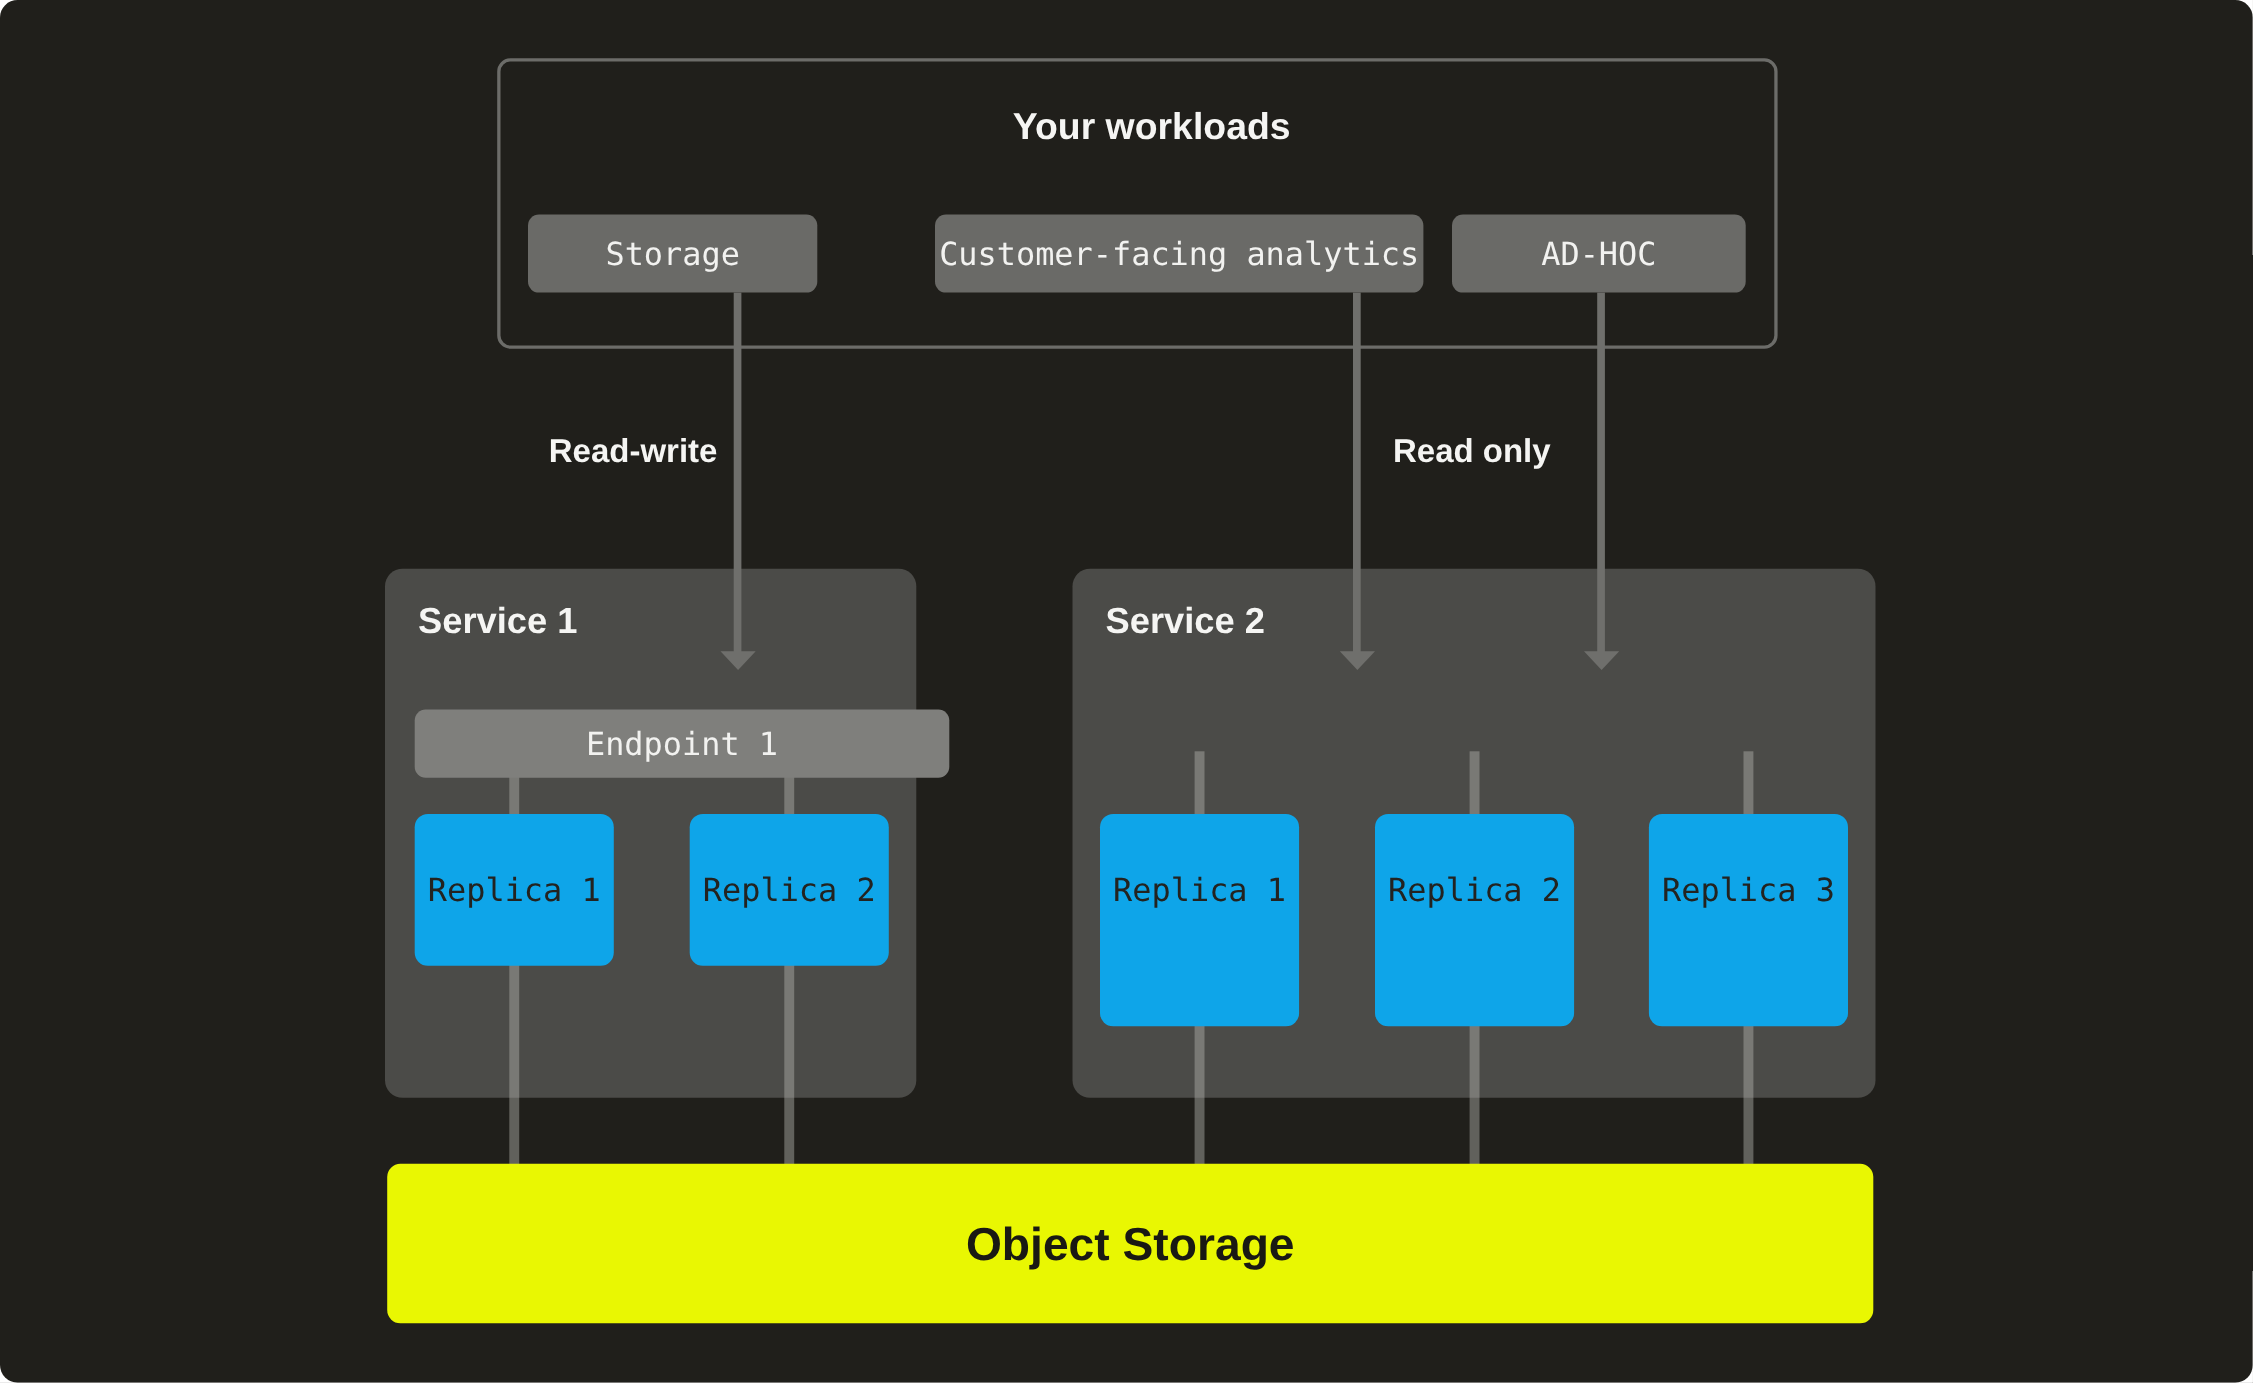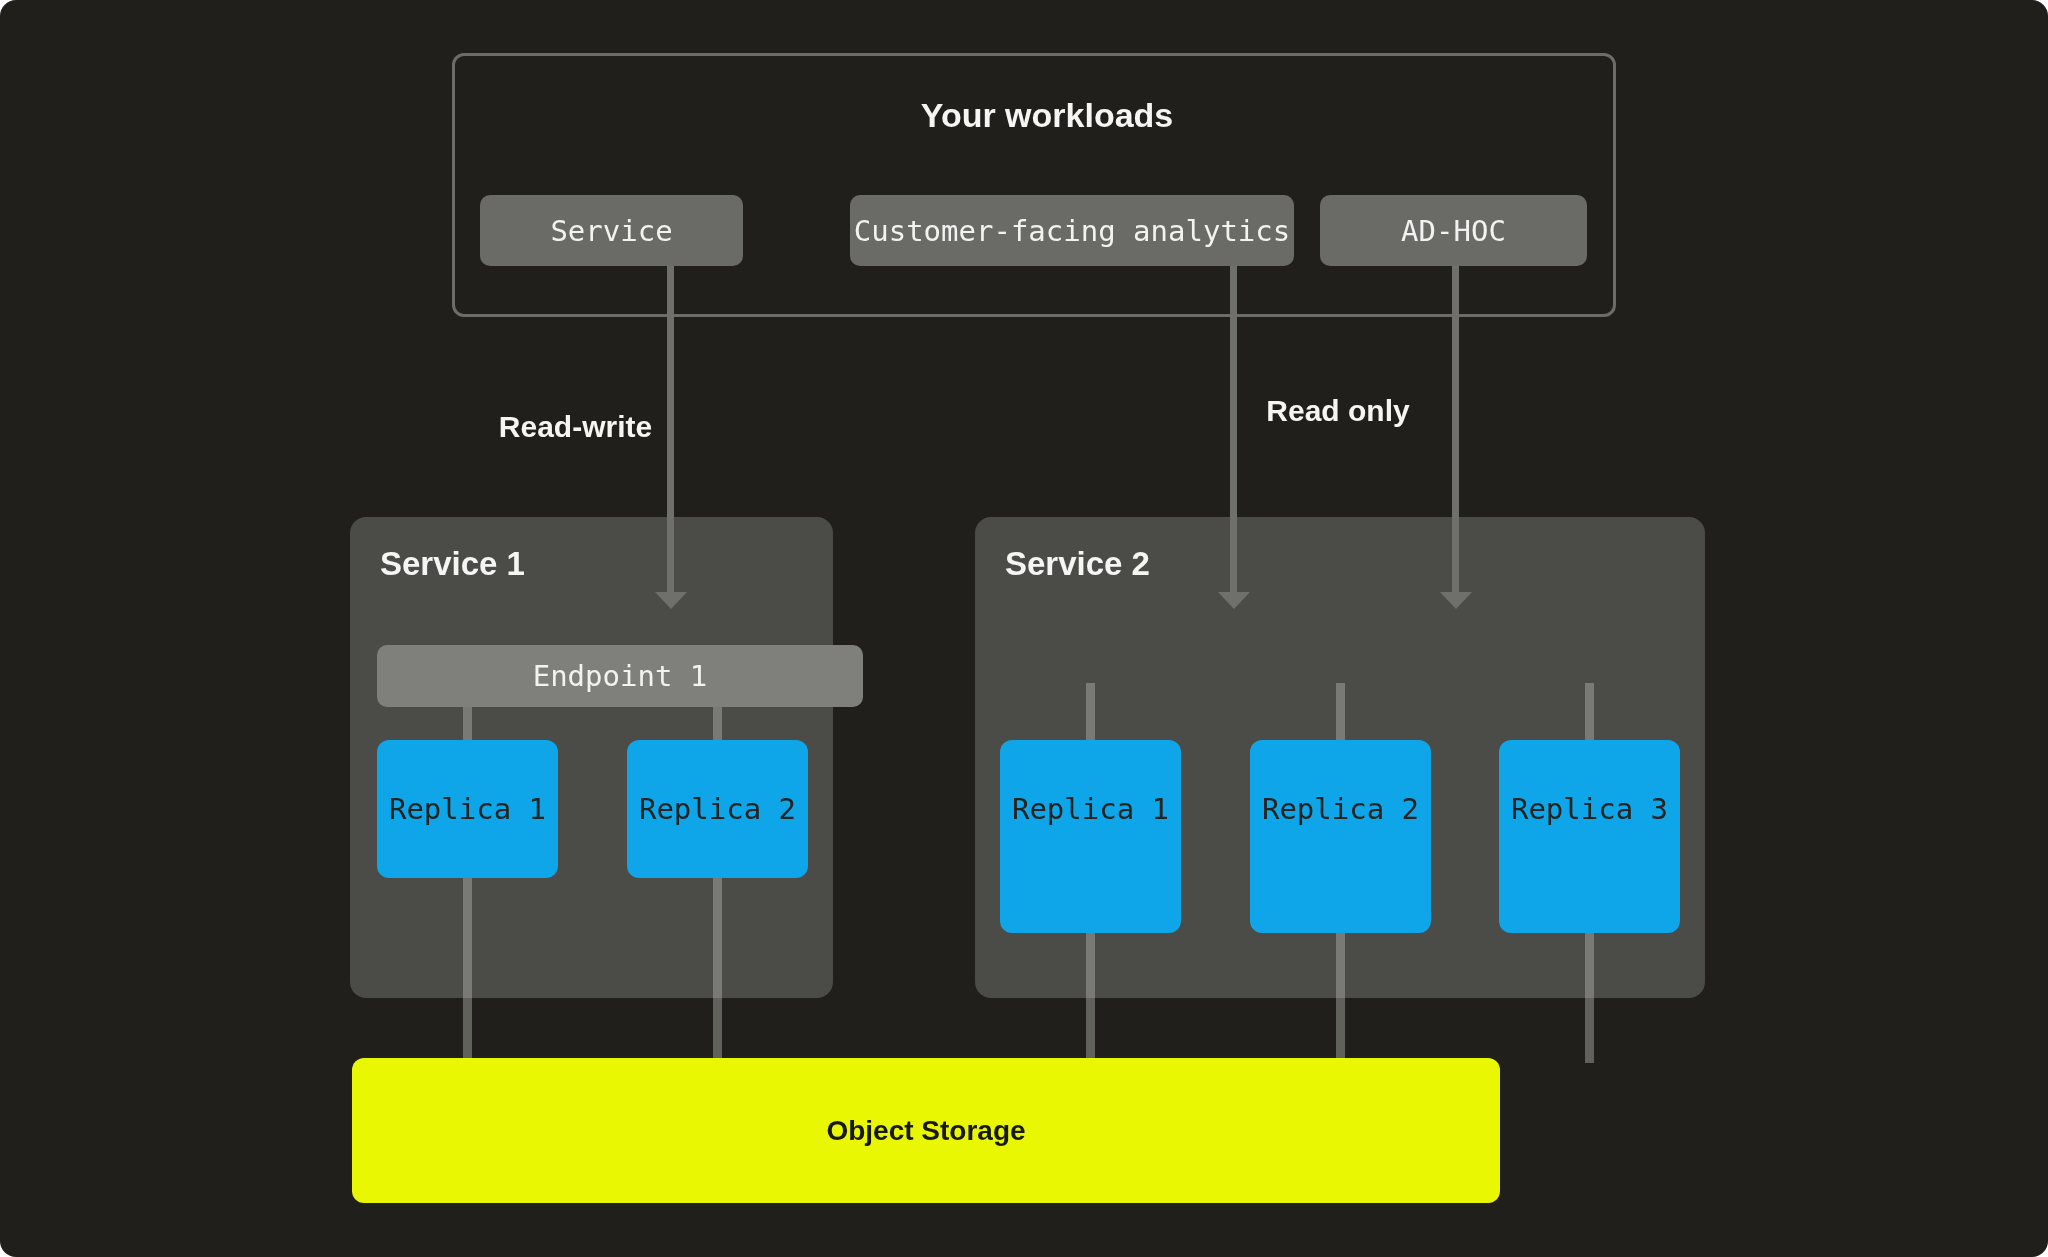--- a/index.html
+++ b/index.html
@@ -62,21 +62,21 @@
     border-top: 17px solid #6f6f6c;
     z-index: 4;
   }
   .edge-label {
     top: 394px;
     color: #f5f5f3;
     font-size: 30px;
     font-weight: bold;
     z-index: 4;
   }
-  .label-read-write { left: 488px; width: 175px; text-align: center; margin-top: 16px; }
+  .label-read-write { left: 488px; width: 175px; text-align: center; }
   .label-read-only  { left: 1258px; width: 160px; text-align: center; }
 
   
   .panel {
     top: 517px; height: 481px;
     background: #4b4b48;
     border-radius: 16px;
     z-index: 1;
   }
   .panel-1 { left: 350px; width: 483px; }
@@ -130,40 +130,40 @@
     z-index: 2;
   }
   .c-1 { left: 463px; }
   .c-2 { left: 713px; }
   .c-3 { left: 1086px; }
   .c-4 { left: 1336px; }
   .c-5 { left: 1585px; }
 
   
   .storage {
-    left: 352px; top: 1058px; width: 1148px; height: 145px;
+    left: 352px; top: 1058px; width: 1351px; height: 145px;
     background: #e9f702;
     border-radius: 12px;
     display: flex; align-items: center; justify-content: center;
     color: #191913;
-    font-size: 28px;
+    font-size: 42px;
     font-weight: bold;
     z-index: 3;
   }
 </style>
 </head>
 <body>
 
 <div class="canvas">
 
   <div class="abs workloads-box"></div>
   <div class="abs workloads-title">Your workloads</div>
 
   <div class="abs chip chip-writes">
-    <span>Service</span>
+    <span>Storage</span>
   </div>
   <div class="abs chip chip-adhoc">
     <span>AD-HOC</span>
   </div>
   <div class="abs chip chip-analytics">
     <span>Customer-facing analytics</span>
   </div>
 
   <div class="abs arrow-line" style="left:667px;"></div>
   <div class="abs arrow-head" style="left:655px;"></div>

